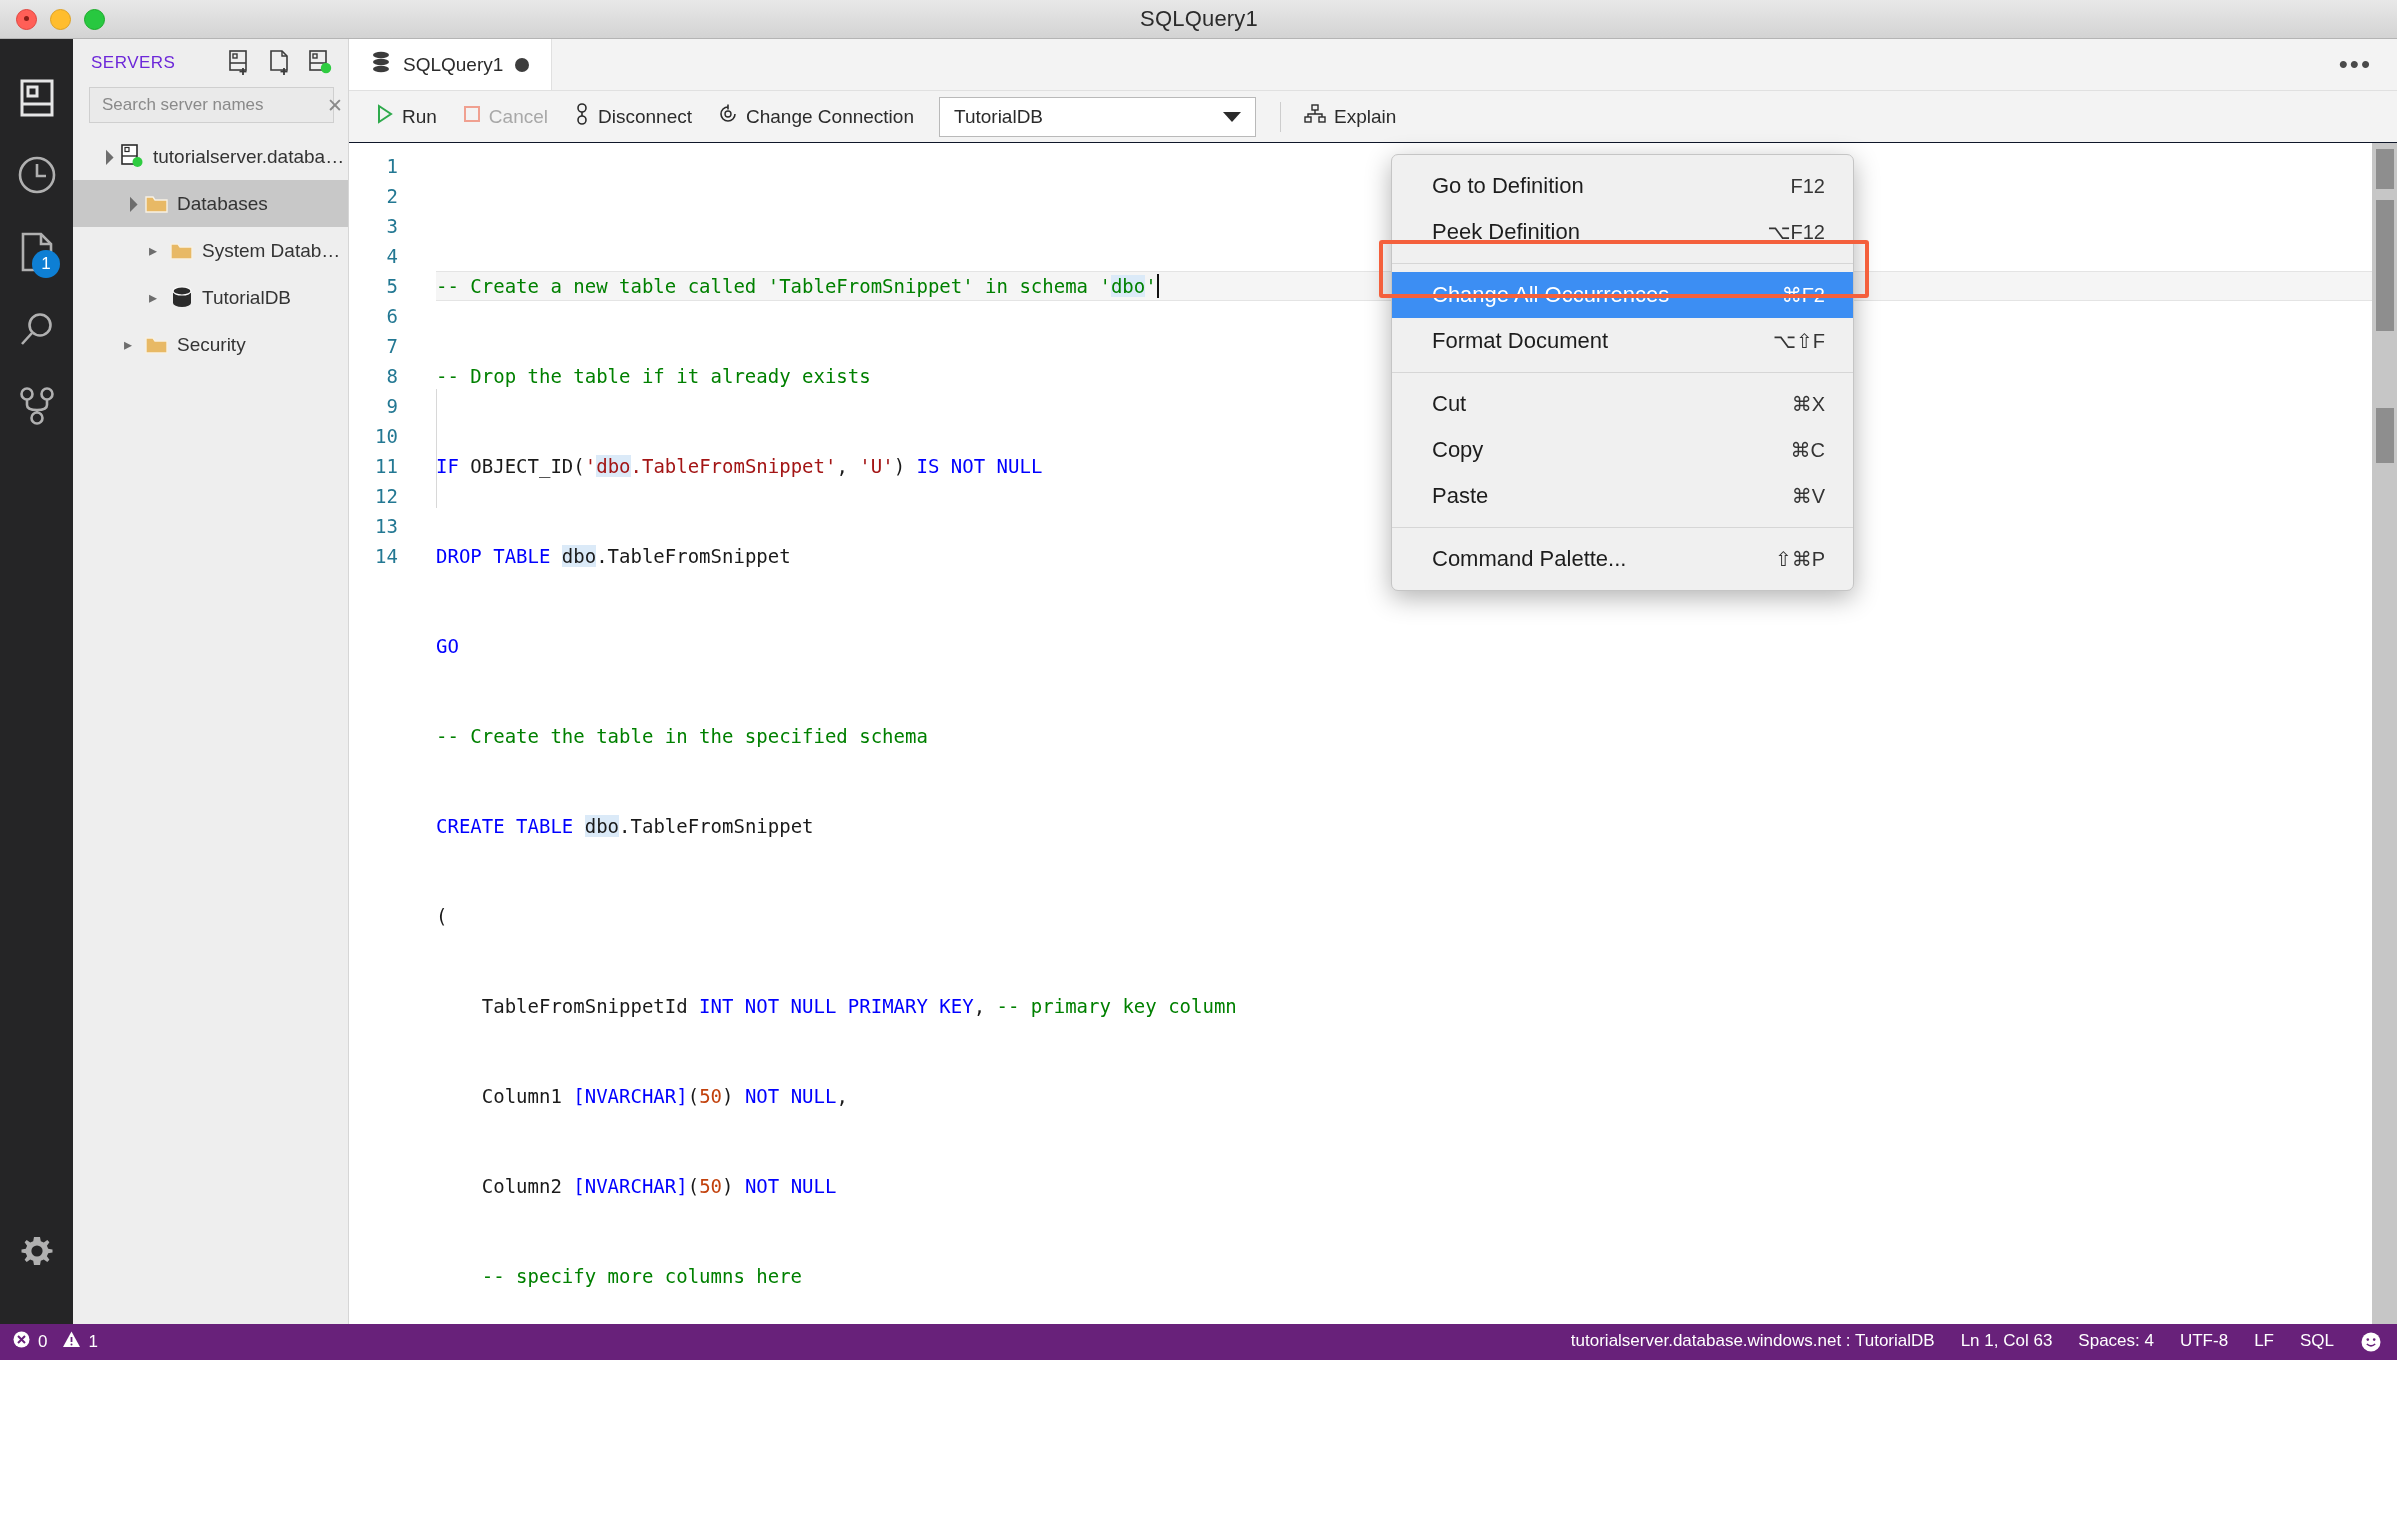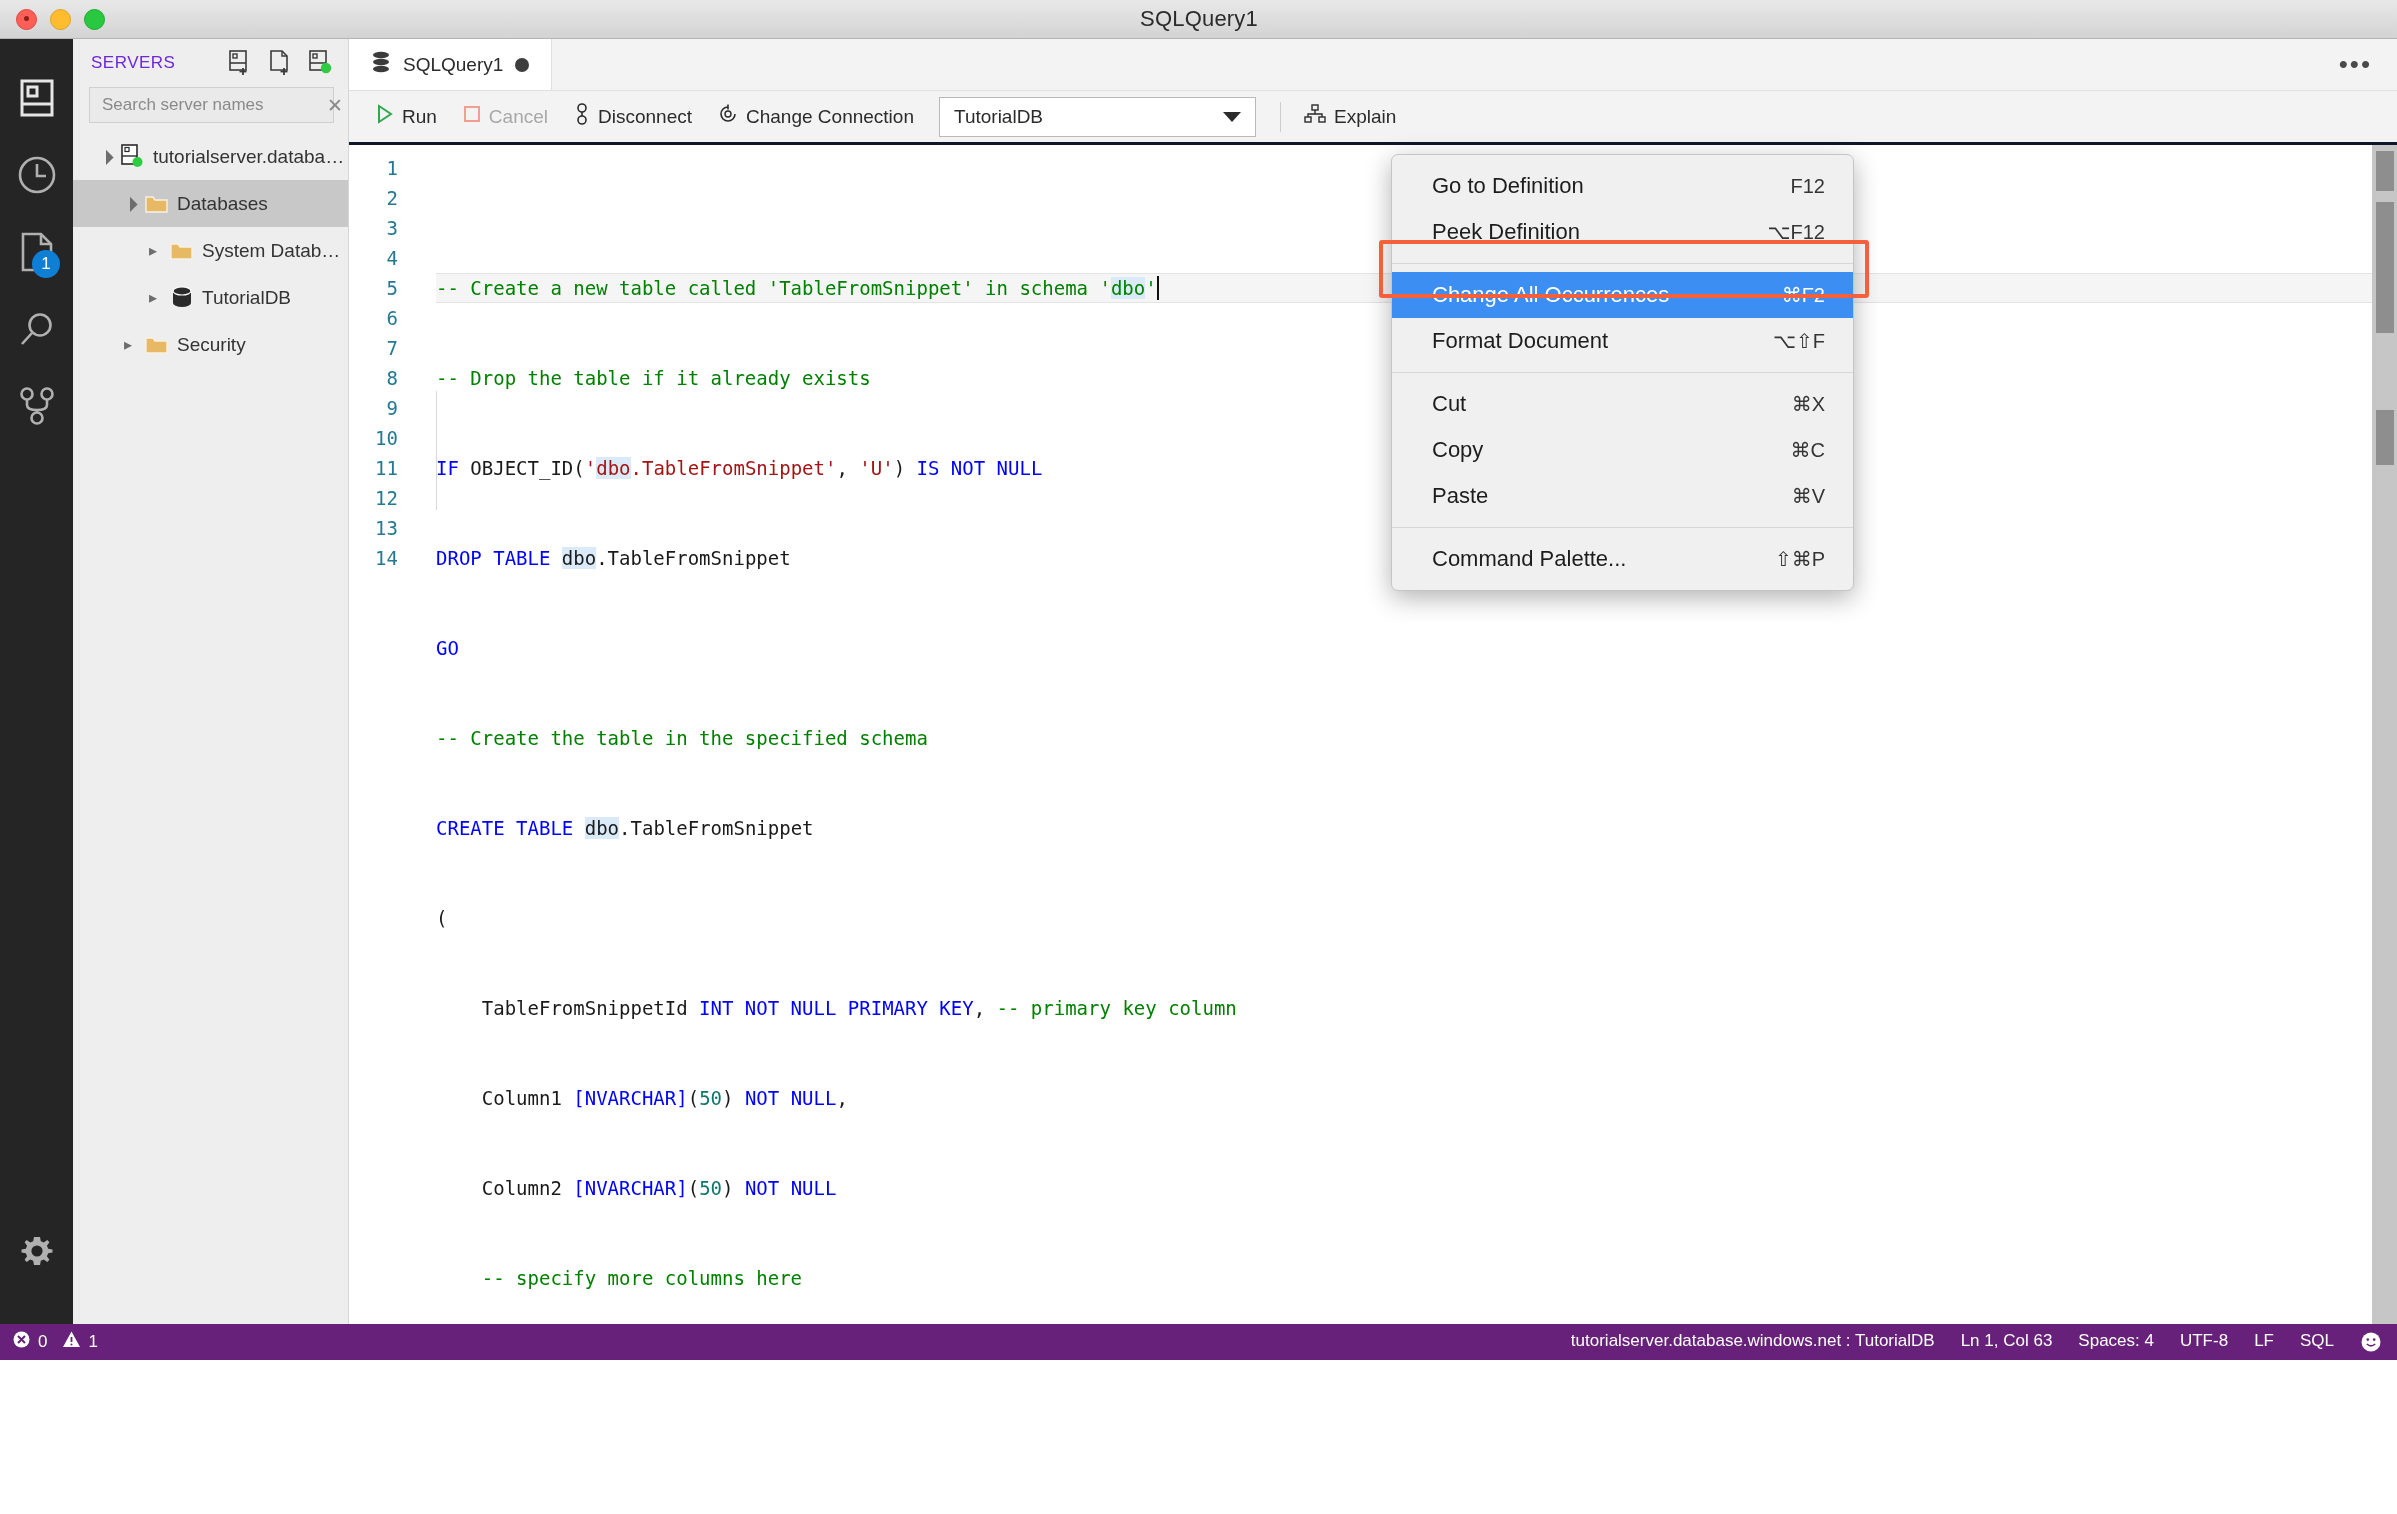--- a/index.html
+++ b/index.html
@@ -153,21 +153,21 @@
     background: #3d3d3d; display: inline-block;
   }
   .tabbar-more {
     margin-left: auto; display: flex; align-items: center;
     padding: 0 26px; color: #4a4a4a; font-size: 26px;
     letter-spacing: 2px; cursor: pointer;
   }
   .toolbar {
     height: 51px; min-height: 51px;
     background: #f3f3f3;
-    border-bottom: 3px solid #0f172a;
+    border-bottom: 1px solid #0f172a;
     display: flex; align-items: center;
     padding-left: 14px;
     gap: 0px;
   }
   .tb-btn {
     display: flex; align-items: center; gap: 8px;
     padding: 0 13px; height: 40px;
     font-size: 19px; color: #2b2b2b; cursor: pointer;
     white-space: nowrap;
   }
@@ -209,21 +209,21 @@
     font-family: "DejaVu Sans Mono", monospace;
     font-size: 19px; line-height: 30px;
     white-space: pre; color: #1a1a1a;
     position: relative;
   }
   .code .ln { height: 30px; position: relative; }
   .code .ln.current { background: #f5f5f5; box-shadow: inset 0 1px 0 #e4e4e4, inset 0 -1px 0 #e4e4e4; }
   .k  { color: #0000ff; }     
   .c  { color: #008000; }     
   .s  { color: #a31515; }     
-  .n  { color: #0f766e; }     
+  .n  { color: #c2410c; }     
   .id { color: #1a1a1a; }     
   .hl { background: #dbeaf8; }
   .caret {
     display: inline-block; width: 2px; height: 24px;
     background: #111; vertical-align: -5px;
   }
   .indent-guide {
     position: absolute; width: 1px; background: #d8d8d8;
   }
 

